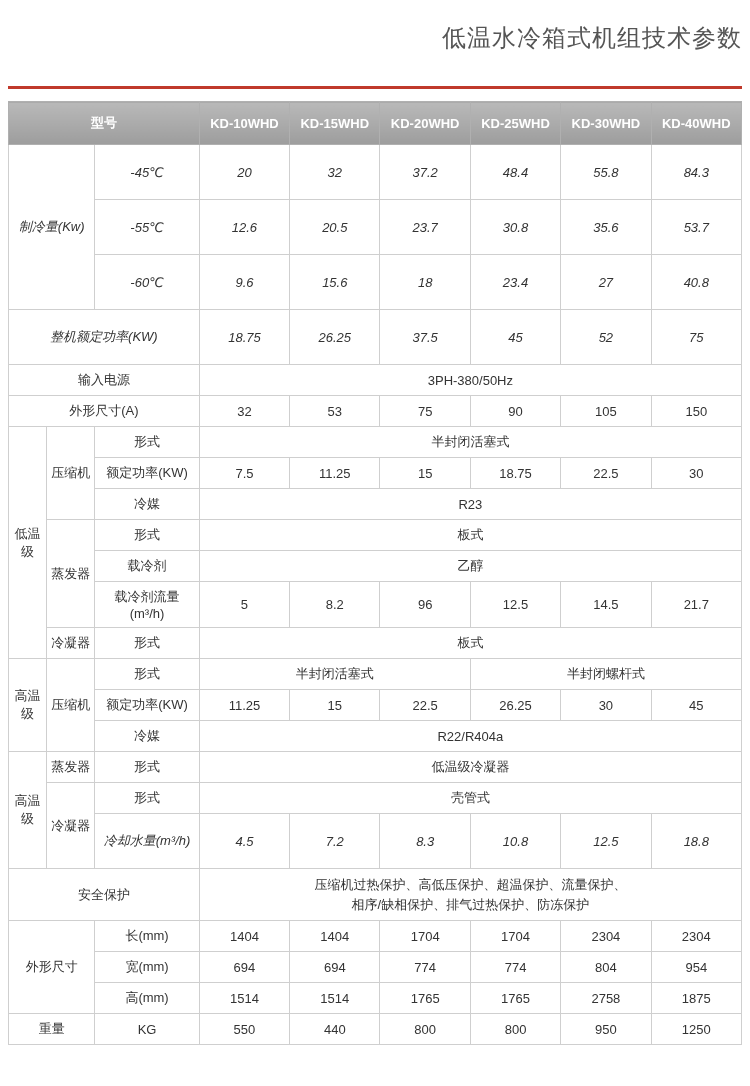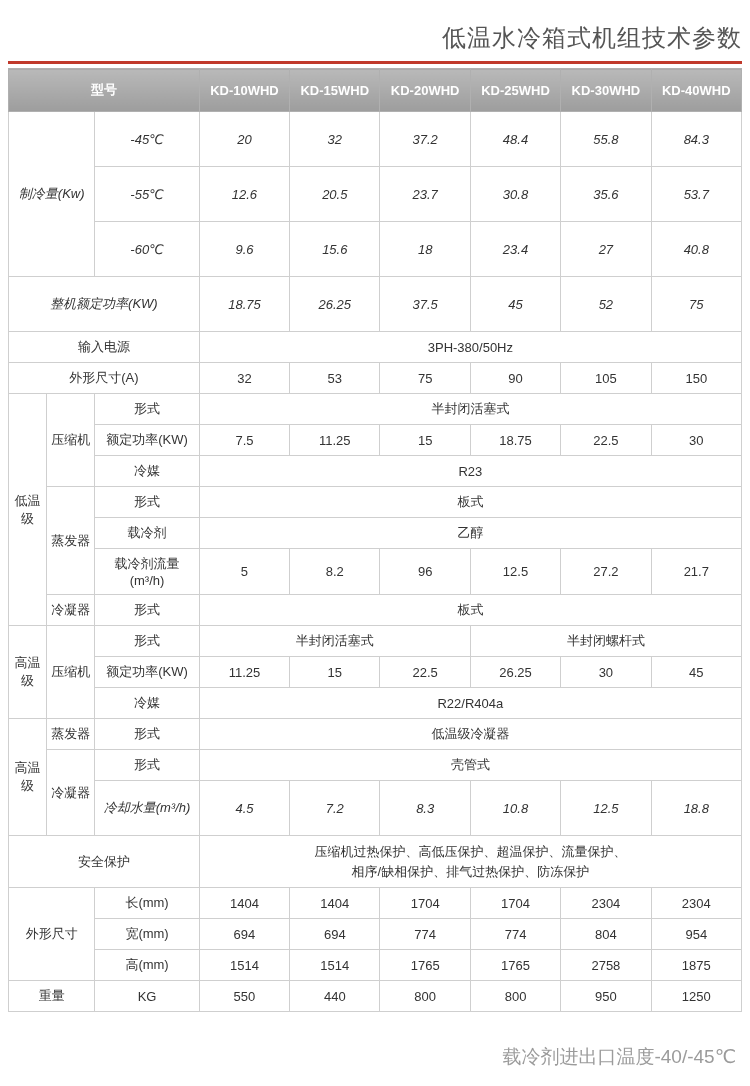--- a/index.html
+++ b/index.html
@@ -16,27 +16,27 @@
   .page {
     position: relative;
     width: 750px;
     min-height: 1086px;
     box-sizing: border-box;
   }
   .title {
     text-align: right;
     font-size: 24px;
     color: #555555;
-    padding: 22px 8px 7px 0;
+    padding: 22px 8px 32px 0;
     letter-spacing: 1px;
   }
   table.spec {
     border-collapse: collapse;
     width: 734px;
-    margin: 4px 8px;
+    margin: 12px 8px;
     table-layout: fixed;
   }
   table.spec td, table.spec th {
     border: 1px solid #cfcfcf;
     font-size: 13px;
     text-align: center;
     vertical-align: middle;
     padding: 6px 2px;
     font-weight: normal;
     color: #333;
@@ -193,21 +193,21 @@
       <tr>
         <td class="rowlabel">载冷剂</td>
         <td class="val" colspan="6">乙醇</td>
       </tr>
       <tr>
         <td class="rowlabel">载冷剂流量(m³/h)</td>
         <td class="val">5</td>
         <td class="val">8.2</td>
         <td class="val">96</td>
         <td class="val">12.5</td>
-        <td class="val">27.2</td>
+        <td class="val">14.5</td>
         <td class="val">21.7</td>
       </tr>
 
       <tr>
         <td class="label">冷凝器</td>
         <td class="rowlabel">形式</td>
         <td class="val" colspan="6">板式</td>
       </tr>
 
       <tr>

